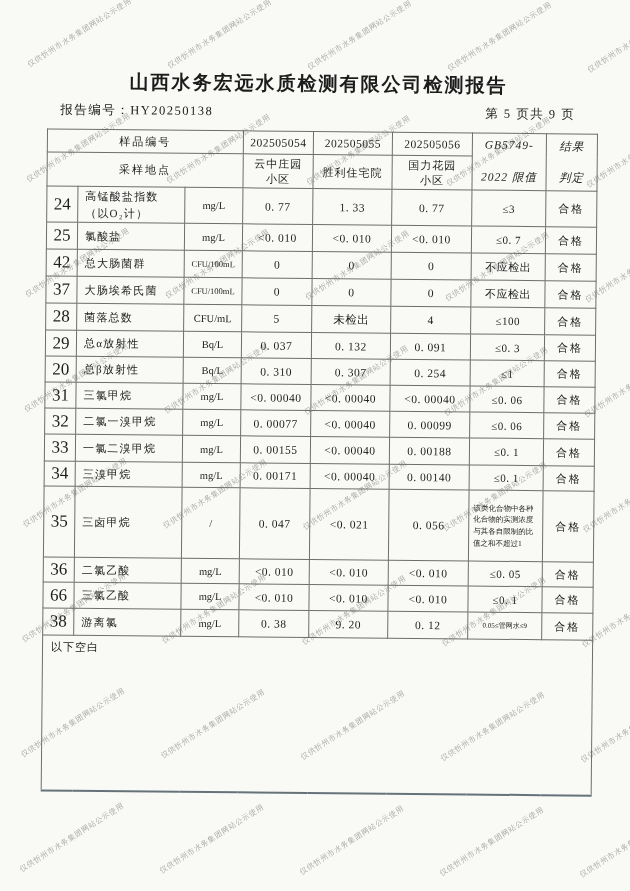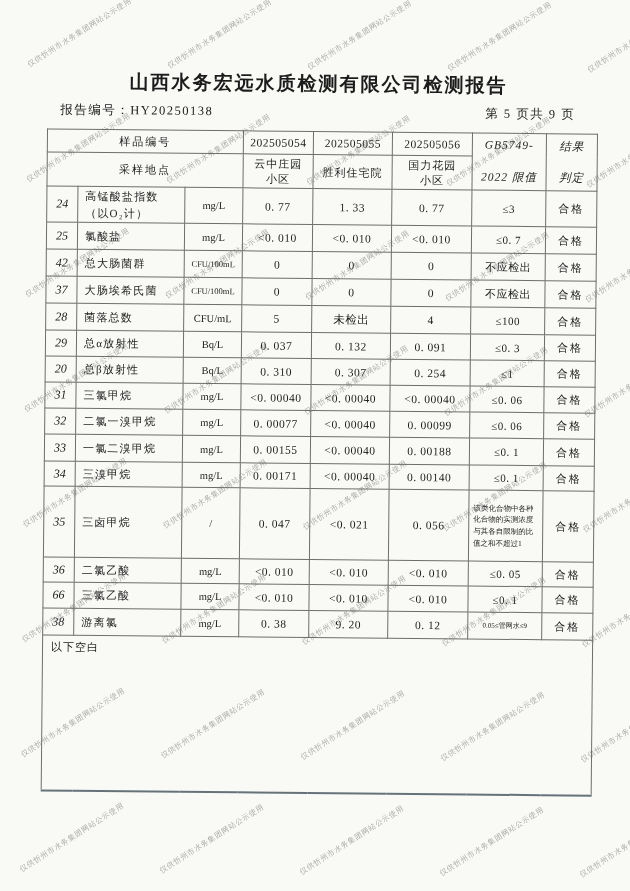--- a/index.html
+++ b/index.html
@@ -18,21 +18,21 @@
   td{border:1px solid #6d6f6d;text-align:center;vertical-align:middle;
      font-size:11px;padding:0 2px;overflow:hidden;}
   tr.h1{height:23px;} tr.h2{height:33px;}
   thead td{letter-spacing:2px;}
   .id-cell{font-size:11.5px;letter-spacing:0.5px;}
   .loc{font-size:11px;white-space:pre-line;line-height:1.3;letter-spacing:1px;}
   td.merged{padding:5px 1px;}
   .merged-inner{display:flex;flex-direction:column;justify-content:space-between;
      height:100%;min-height:46px;}
   .merged-inner div{letter-spacing:1px;font-size:11.5px;font-style:italic;}
-  .col-no{font-size:12px;font-style:italic;}
+  .col-no{font-size:17px;}
   .col-item{text-align:left;padding-left:7px;letter-spacing:1.2px;
      white-space:pre-line;line-height:1.5;}
   .val{font-size:11.5px;letter-spacing:0.5px;}
   .unit{font-size:10.5px;}
   .unit-small{font-size:8.5px;letter-spacing:0;}
   .limit{letter-spacing:0.5px;}
   .limit-long{font-size:7.5px;line-height:1.55;text-align:left;padding:3px 4px;
      letter-spacing:0;}
   .limit-compact{font-size:7px;letter-spacing:0;white-space:nowrap;padding:0;}
   .result{letter-spacing:2px;}

